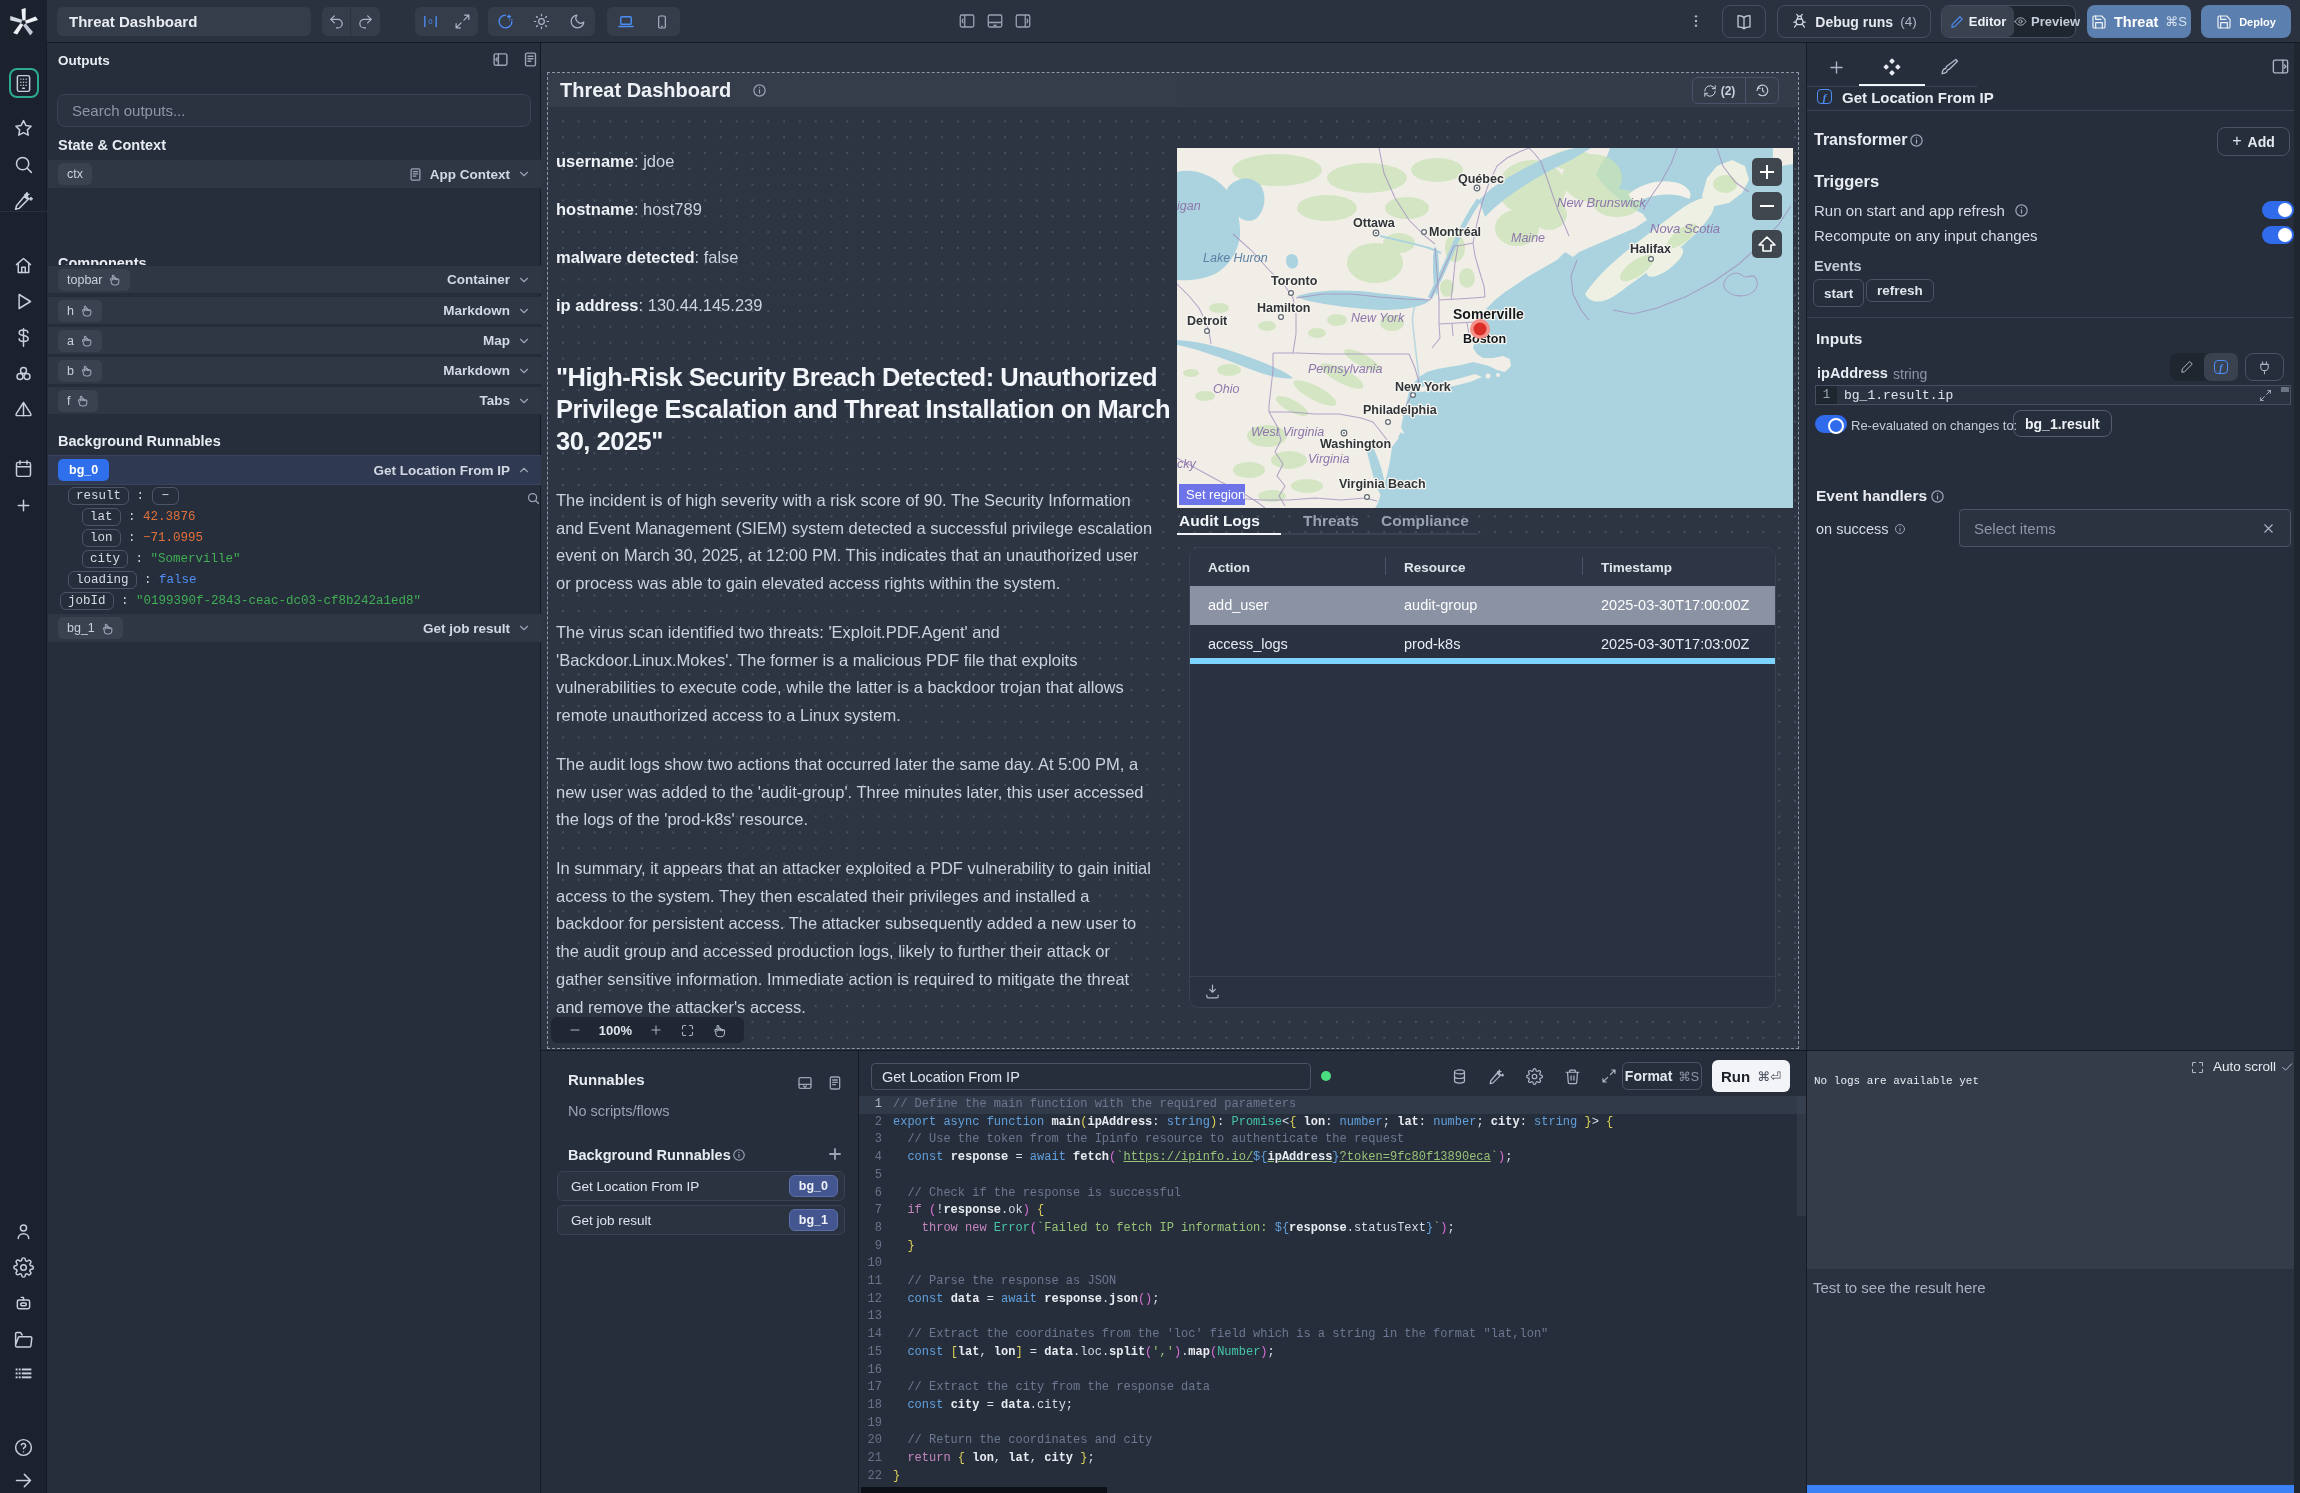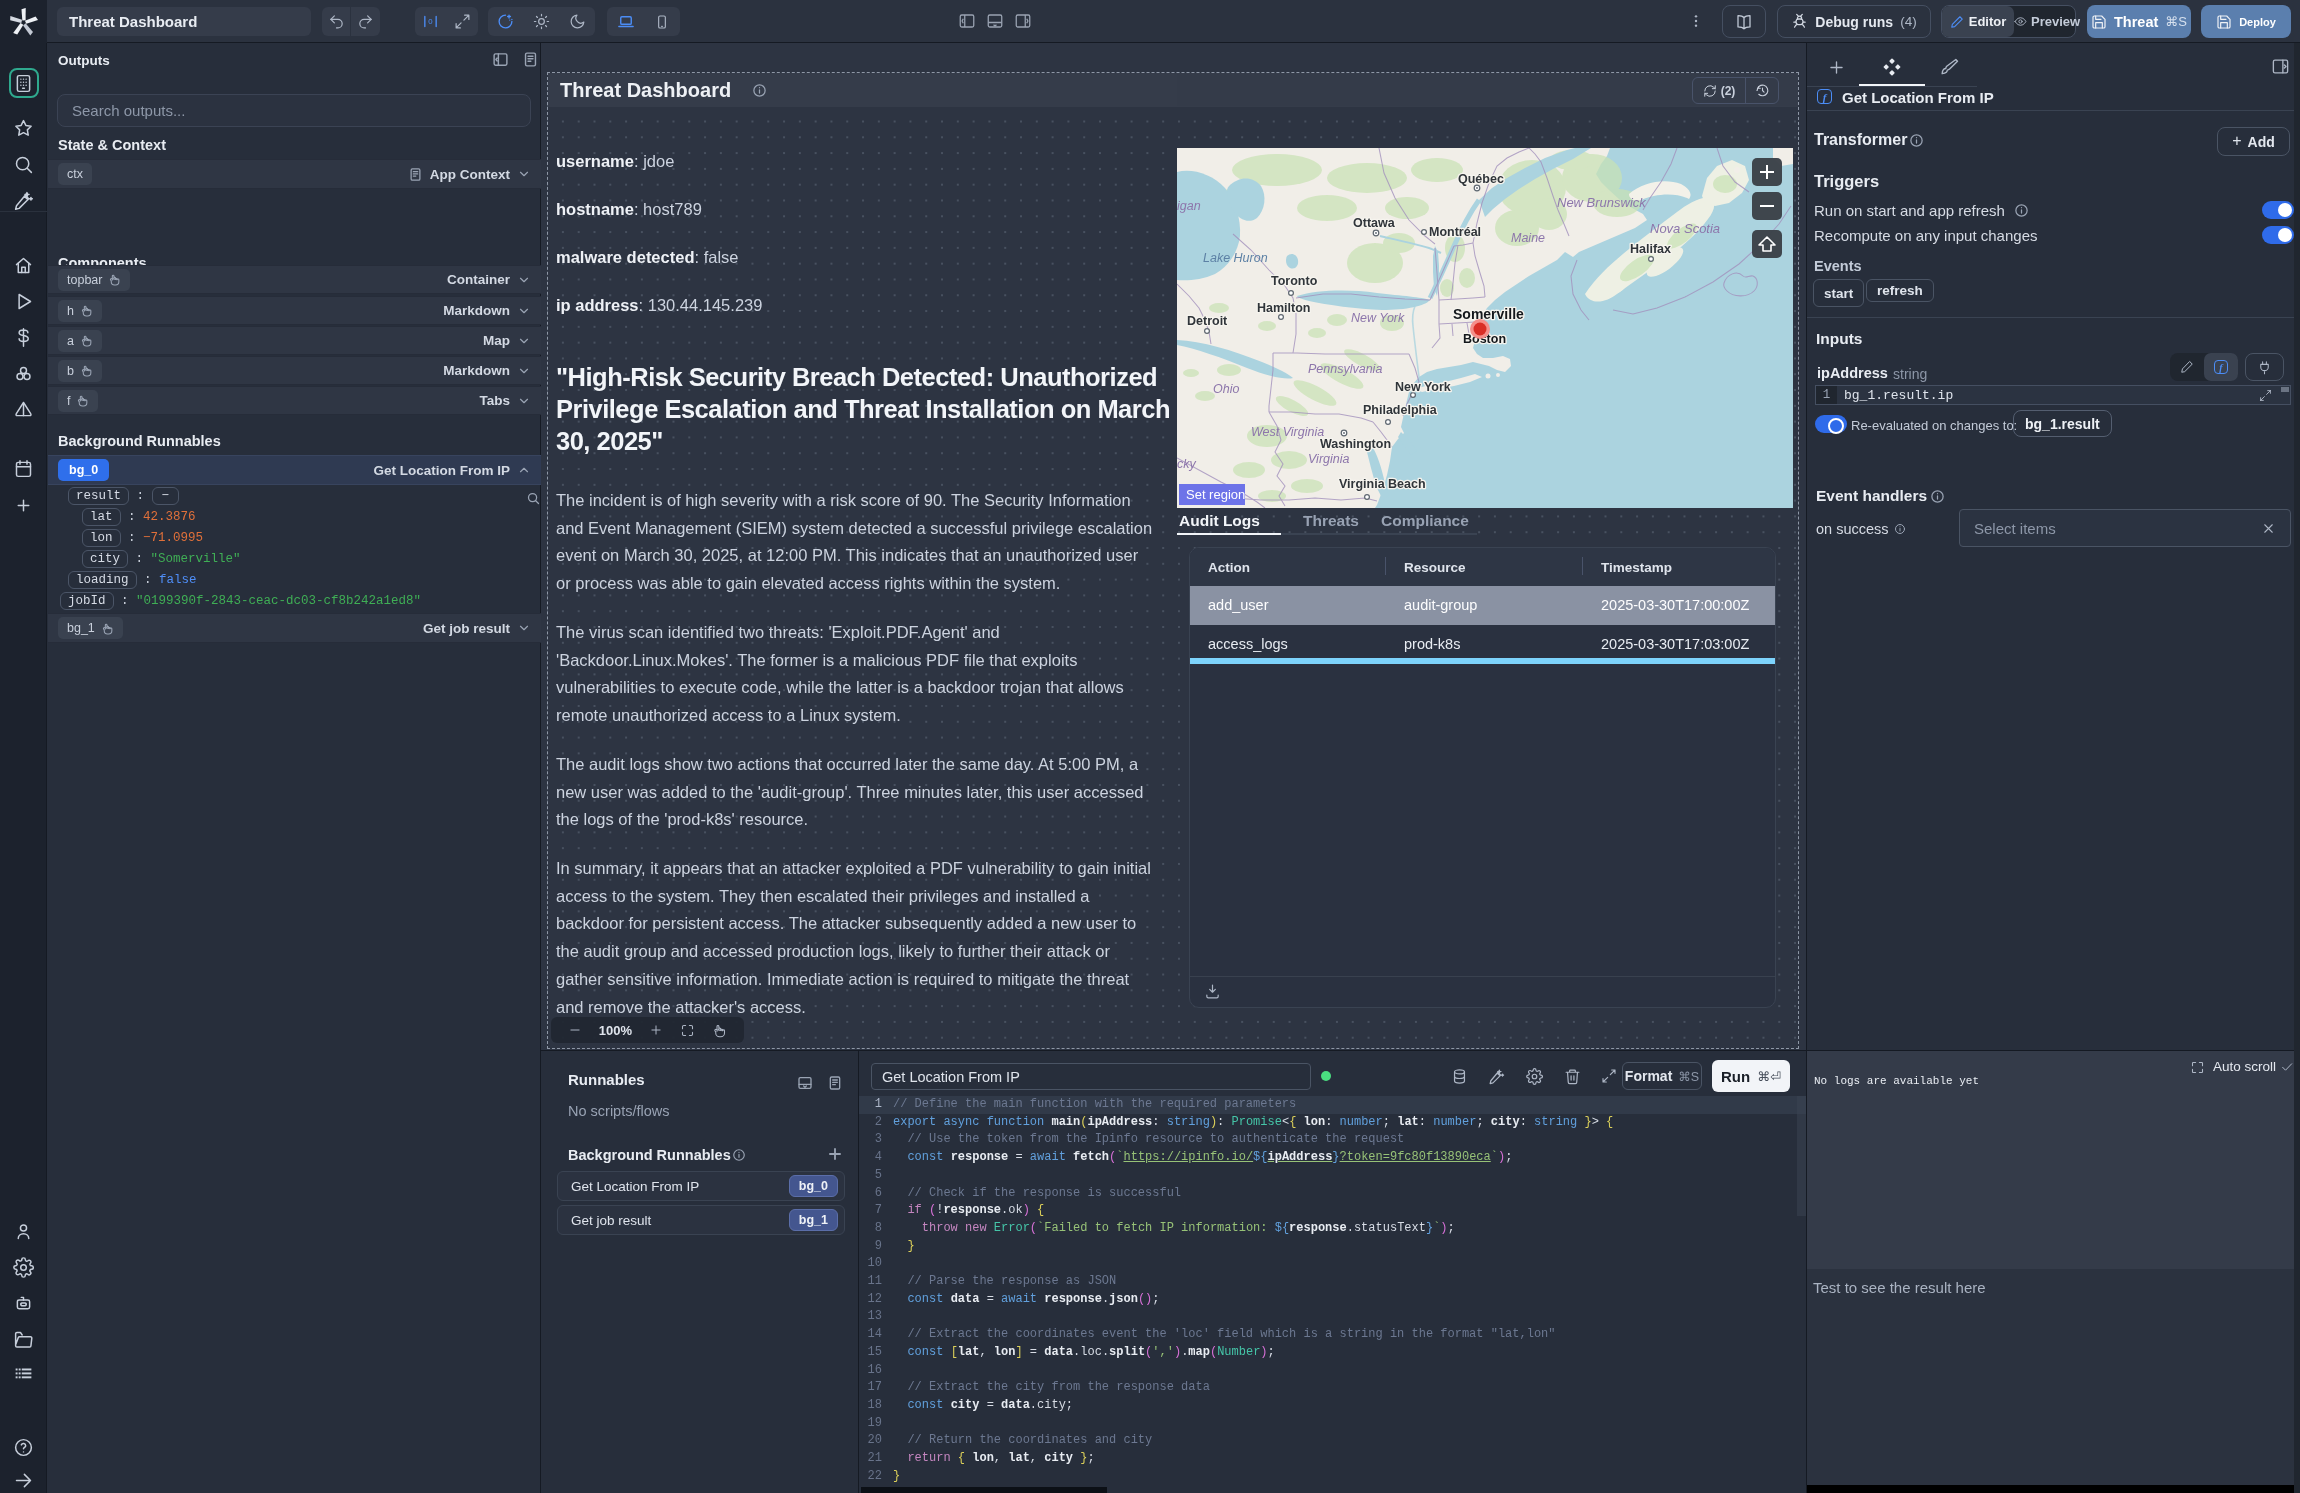--- a/index.html
+++ b/index.html
@@ -32,21 +32,21 @@
 #canvas{left:541px;top:43px;width:1265px;height:1007px;background:#2d3442;overflow:hidden}
 #frame{position:absolute;left:6px;top:29px;width:1252px;height:977px;border:1px dashed #8e97a6;background-image:radial-gradient(circle,#485160 1.1px,transparent 1.4px);background-size:15.8px 15.8px;background-position:7px 9px}
 #apptopbar{position:absolute;left:7px;top:30px;width:1250px;height:34px;background:#353c4a}
 .canvastxt{position:absolute;left:15px;color:#ccd3df;font-size:16.5px;line-height:27.7px}
 .canvastxt b{color:#eef1f6}
 
 #bpanel{left:541px;top:1050px;width:1265px;height:443px;background:#272e3b;border-top:1px solid #151a23}
 
 #rpanel{left:1806px;top:43px;width:494px;height:1007px;background:#272e3b;border-left:1px solid #151a23}
 
-#logs{left:1806px;top:1050px;width:494px;height:443px;background:#000000;border-left:1px solid #151a23;border-top:1px solid #151a23}
+#logs{left:1806px;top:1050px;width:494px;height:443px;background:#3b82f6;border-left:1px solid #151a23;border-top:1px solid #151a23}
 .tgl{width:32px;height:18px;border-radius:9px;background:#2f6bea;position:absolute;display:block}
 .tgl:after{content:"";position:absolute;right:2px;top:2px;width:14px;height:14px;border-radius:50%;background:#fff}
 .tglo{width:32px;height:18px;border-radius:9px;background:#2f6bea;position:absolute;display:block}
 .tglo:after{content:"";position:absolute;right:3px;top:3px;width:12px;height:12px;border-radius:50%;background:#2f6bea;border:2.5px solid #fff}
 .cm{color:#6c7891}
 .kw{color:#61a0dd}
 .pp{color:#c586c0}
 .tl{color:#45c5a8}
 .st{color:#97c277}
 .y{color:#dcd05a}
@@ -801,21 +801,21 @@
   <span class="kw">const</span> <b class="id">response</b> = <span class="kw">await</span> <b class="id">fetch</b><span class="mg">(</span><span class="st">`<u>https://ipinfo.io/</u></span><span class="kw">${</span><b class="id"><u>ipAddress</u></b><span class="kw">}</span><span class="st"><u>?token=9fc80f13890eca</u>`</span><span class="mg">)</span>;
 
   <span class="cm">// Check if the response is successful</span>
   <span class="pp">if</span> <span class="mg">(</span>!<b class="id">response</b>.ok<span class="mg">)</span> <span class="y">{</span>
     <span class="pp">throw</span> <span class="pp">new</span> <span class="tl">Error</span><span class="mg">(</span><span class="st">`Failed to fetch IP information: </span><span class="kw">${</span><b class="id">response</b>.statusText<span class="kw">}</span><span class="st">`</span><span class="mg">)</span>;
   <span class="y">}</span>
 
   <span class="cm">// Parse the response as JSON</span>
   <span class="kw">const</span> <b class="id">data</b> = <span class="kw">await</span> <b class="id">response</b>.<b class="id">json</b><span class="mg">()</span>;
 
-  <span class="cm">// Extract the coordinates event the 'loc' field which is a string in the format "lat,lon"</span>
+  <span class="cm">// Extract the coordinates from the 'loc' field which is a string in the format "lat,lon"</span>
   <span class="kw">const</span> <span class="y">[</span><b class="id">lat</b>, <b class="id">lon</b><span class="y">]</span> = <b class="id">data</b>.loc.<b class="id">split</b><span class="mg">(</span><span class="st">','</span><span class="mg">)</span>.<b class="id">map</b><span class="mg">(</span><span class="tl">Number</span><span class="mg">)</span>;
 
   <span class="cm">// Extract the city from the response data</span>
   <span class="kw">const</span> <b class="id">city</b> = <b class="id">data</b>.city;
 
   <span class="cm">// Return the coordinates and city</span>
   <span class="pp">return</span> <span class="y">{</span> <b class="id">lon</b>, <b class="id">lat</b>, <b class="id">city</b> <span class="y">}</span>;
 <span class="y">}</span></div>
       <div style="position:absolute;left:2px;bottom:0;width:246px;height:7px;background:#0c1016"></div>
       <div style="position:absolute;right:0;top:0;width:10px;height:120px;background:#3a4352;opacity:.55"></div>

